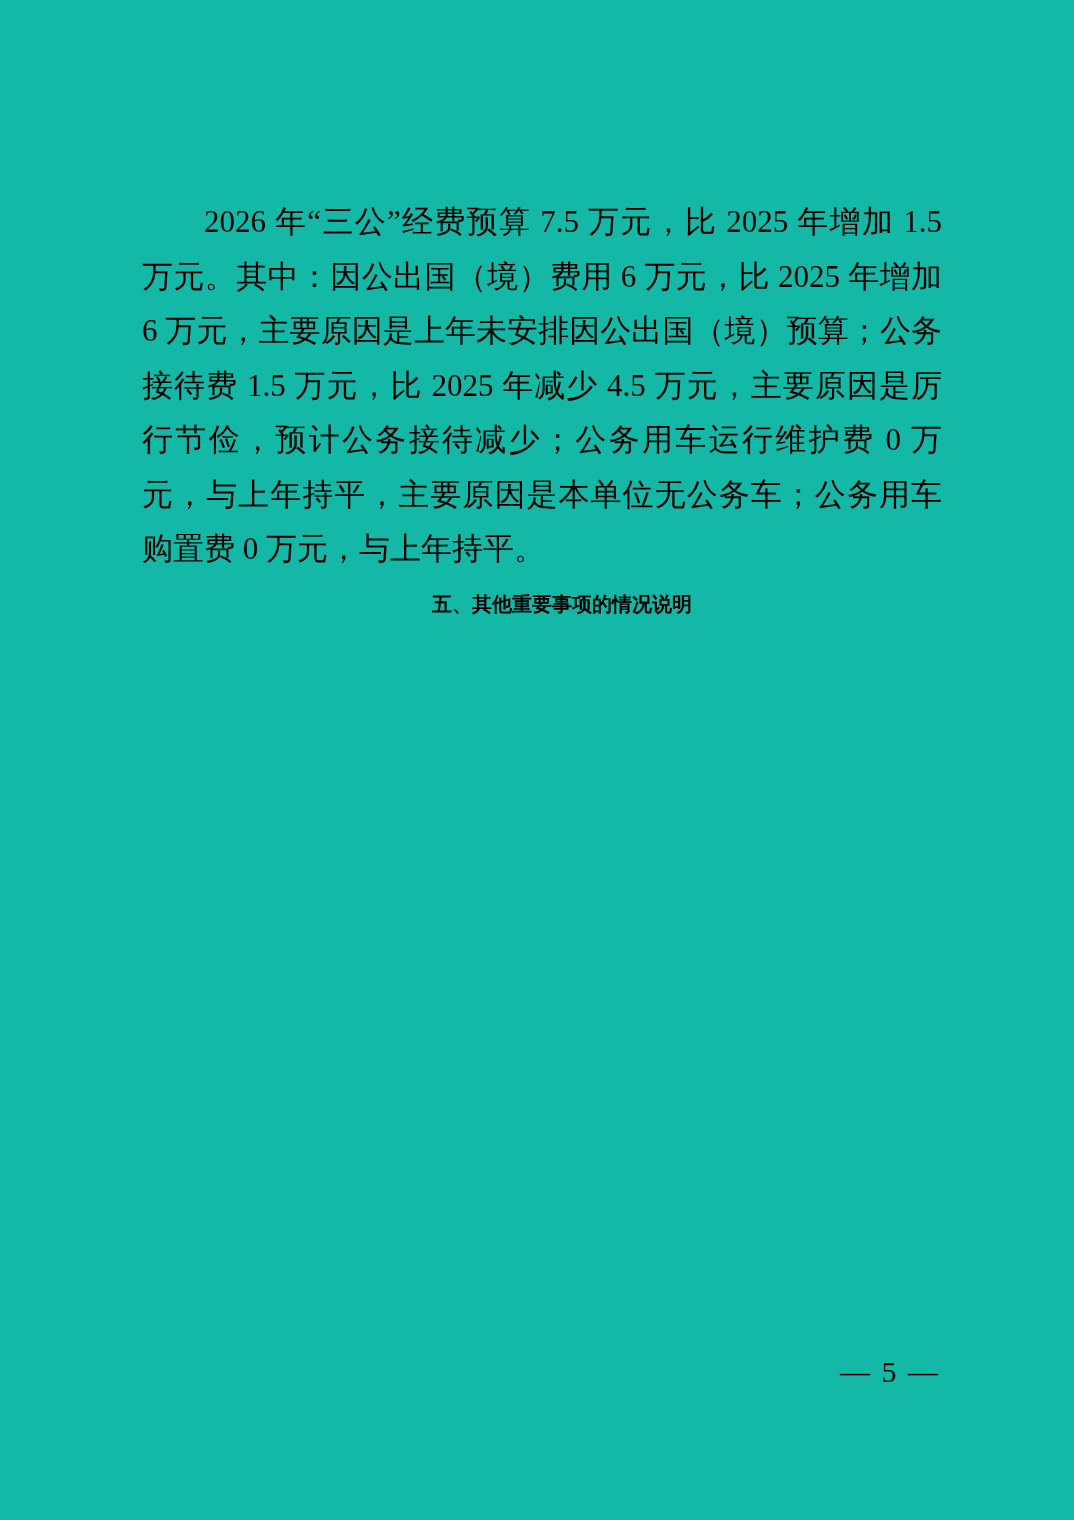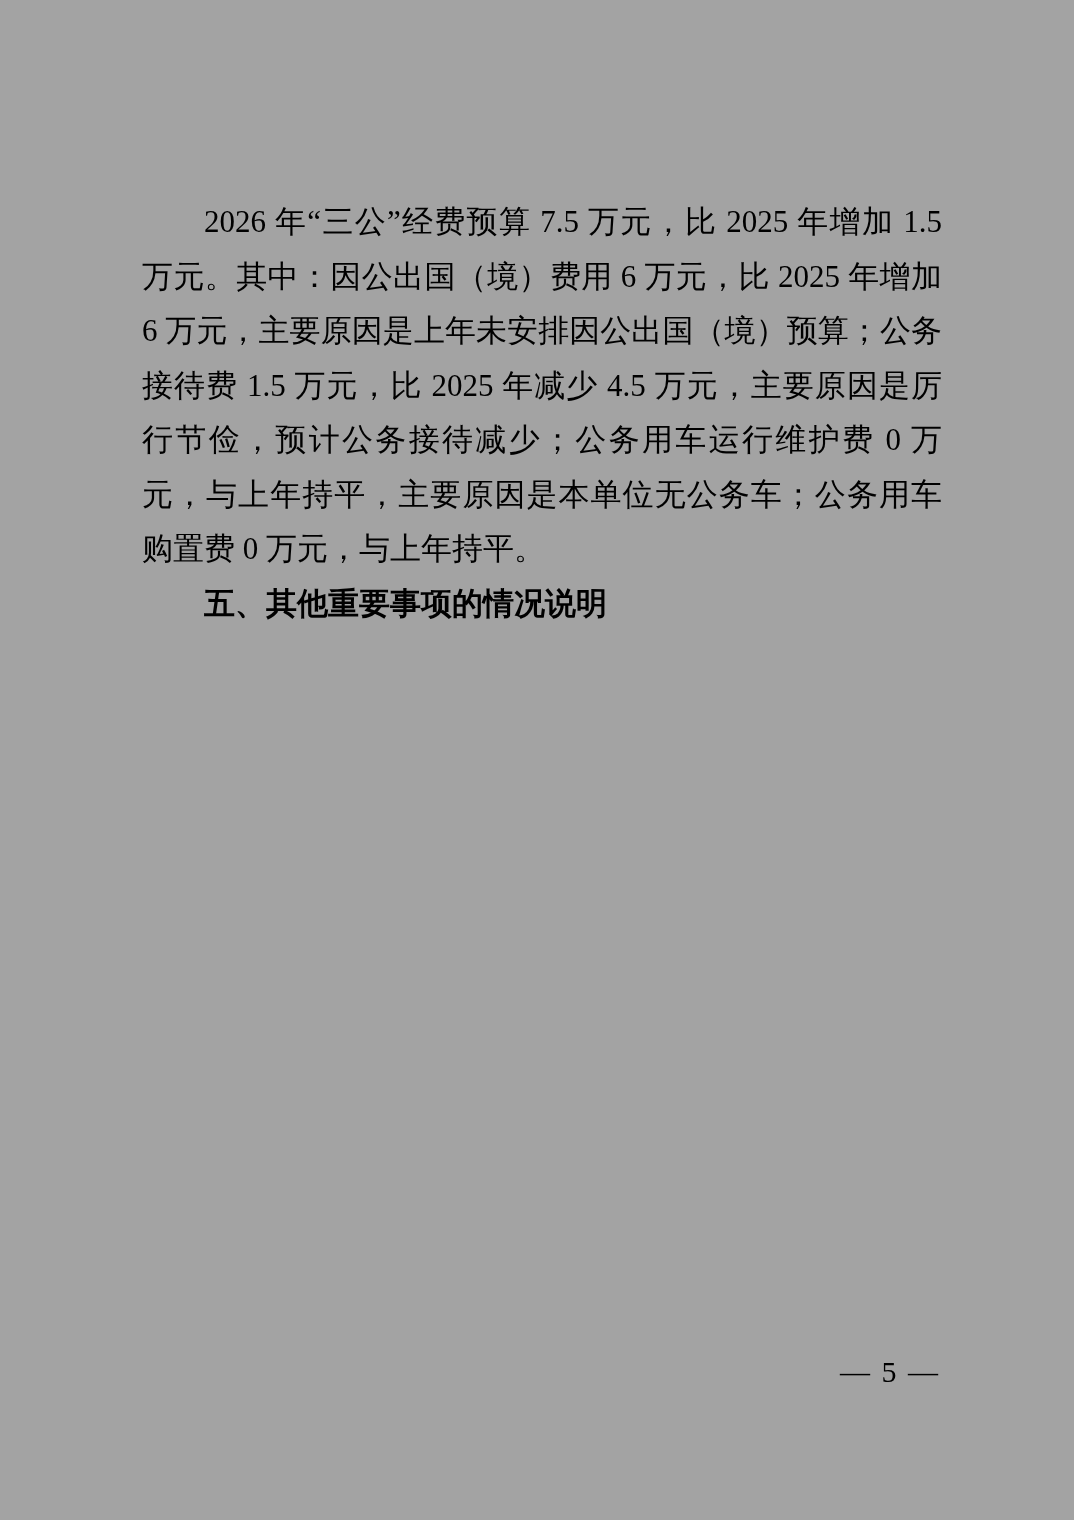--- a/index.html
+++ b/index.html
@@ -4,21 +4,21 @@
 <style>
   html, body {
     margin: 0;
     padding: 0;
     background: #ffffff;
   }
   .page {
     position: relative;
     width: 1074px;
     height: 1520px;
-    background: #a3a3a3;
+    background: #14b8a6;
     overflow: hidden;
     color: #000000;
     font-family: "Liberation Serif", "DejaVu Serif", serif;
   }
   .content {
     position: absolute;
     left: 142px;
     top: 195px;
     width: 800px;
     font-size: 31px;
@@ -27,25 +27,25 @@
   }
   .content p {
     margin: 0;
     padding: 0;
     text-indent: 2em;
   }
   .section-heading {
     margin: 0;
     padding: 0;
     text-indent: 2em;
-    font-size: 31px;
+    font-size: 20px;
     line-height: 54.5px;
     font-weight: 700;
     font-family: "Liberation Sans", "DejaVu Sans", sans-serif;
-    text-align: left;
+    text-align: center;
   }
   .lead {
     font-weight: 700;
   }
   .page-number {
     position: absolute;
     right: 134px;
     top: 1352px;
     font-size: 30px;
     line-height: 40px;

